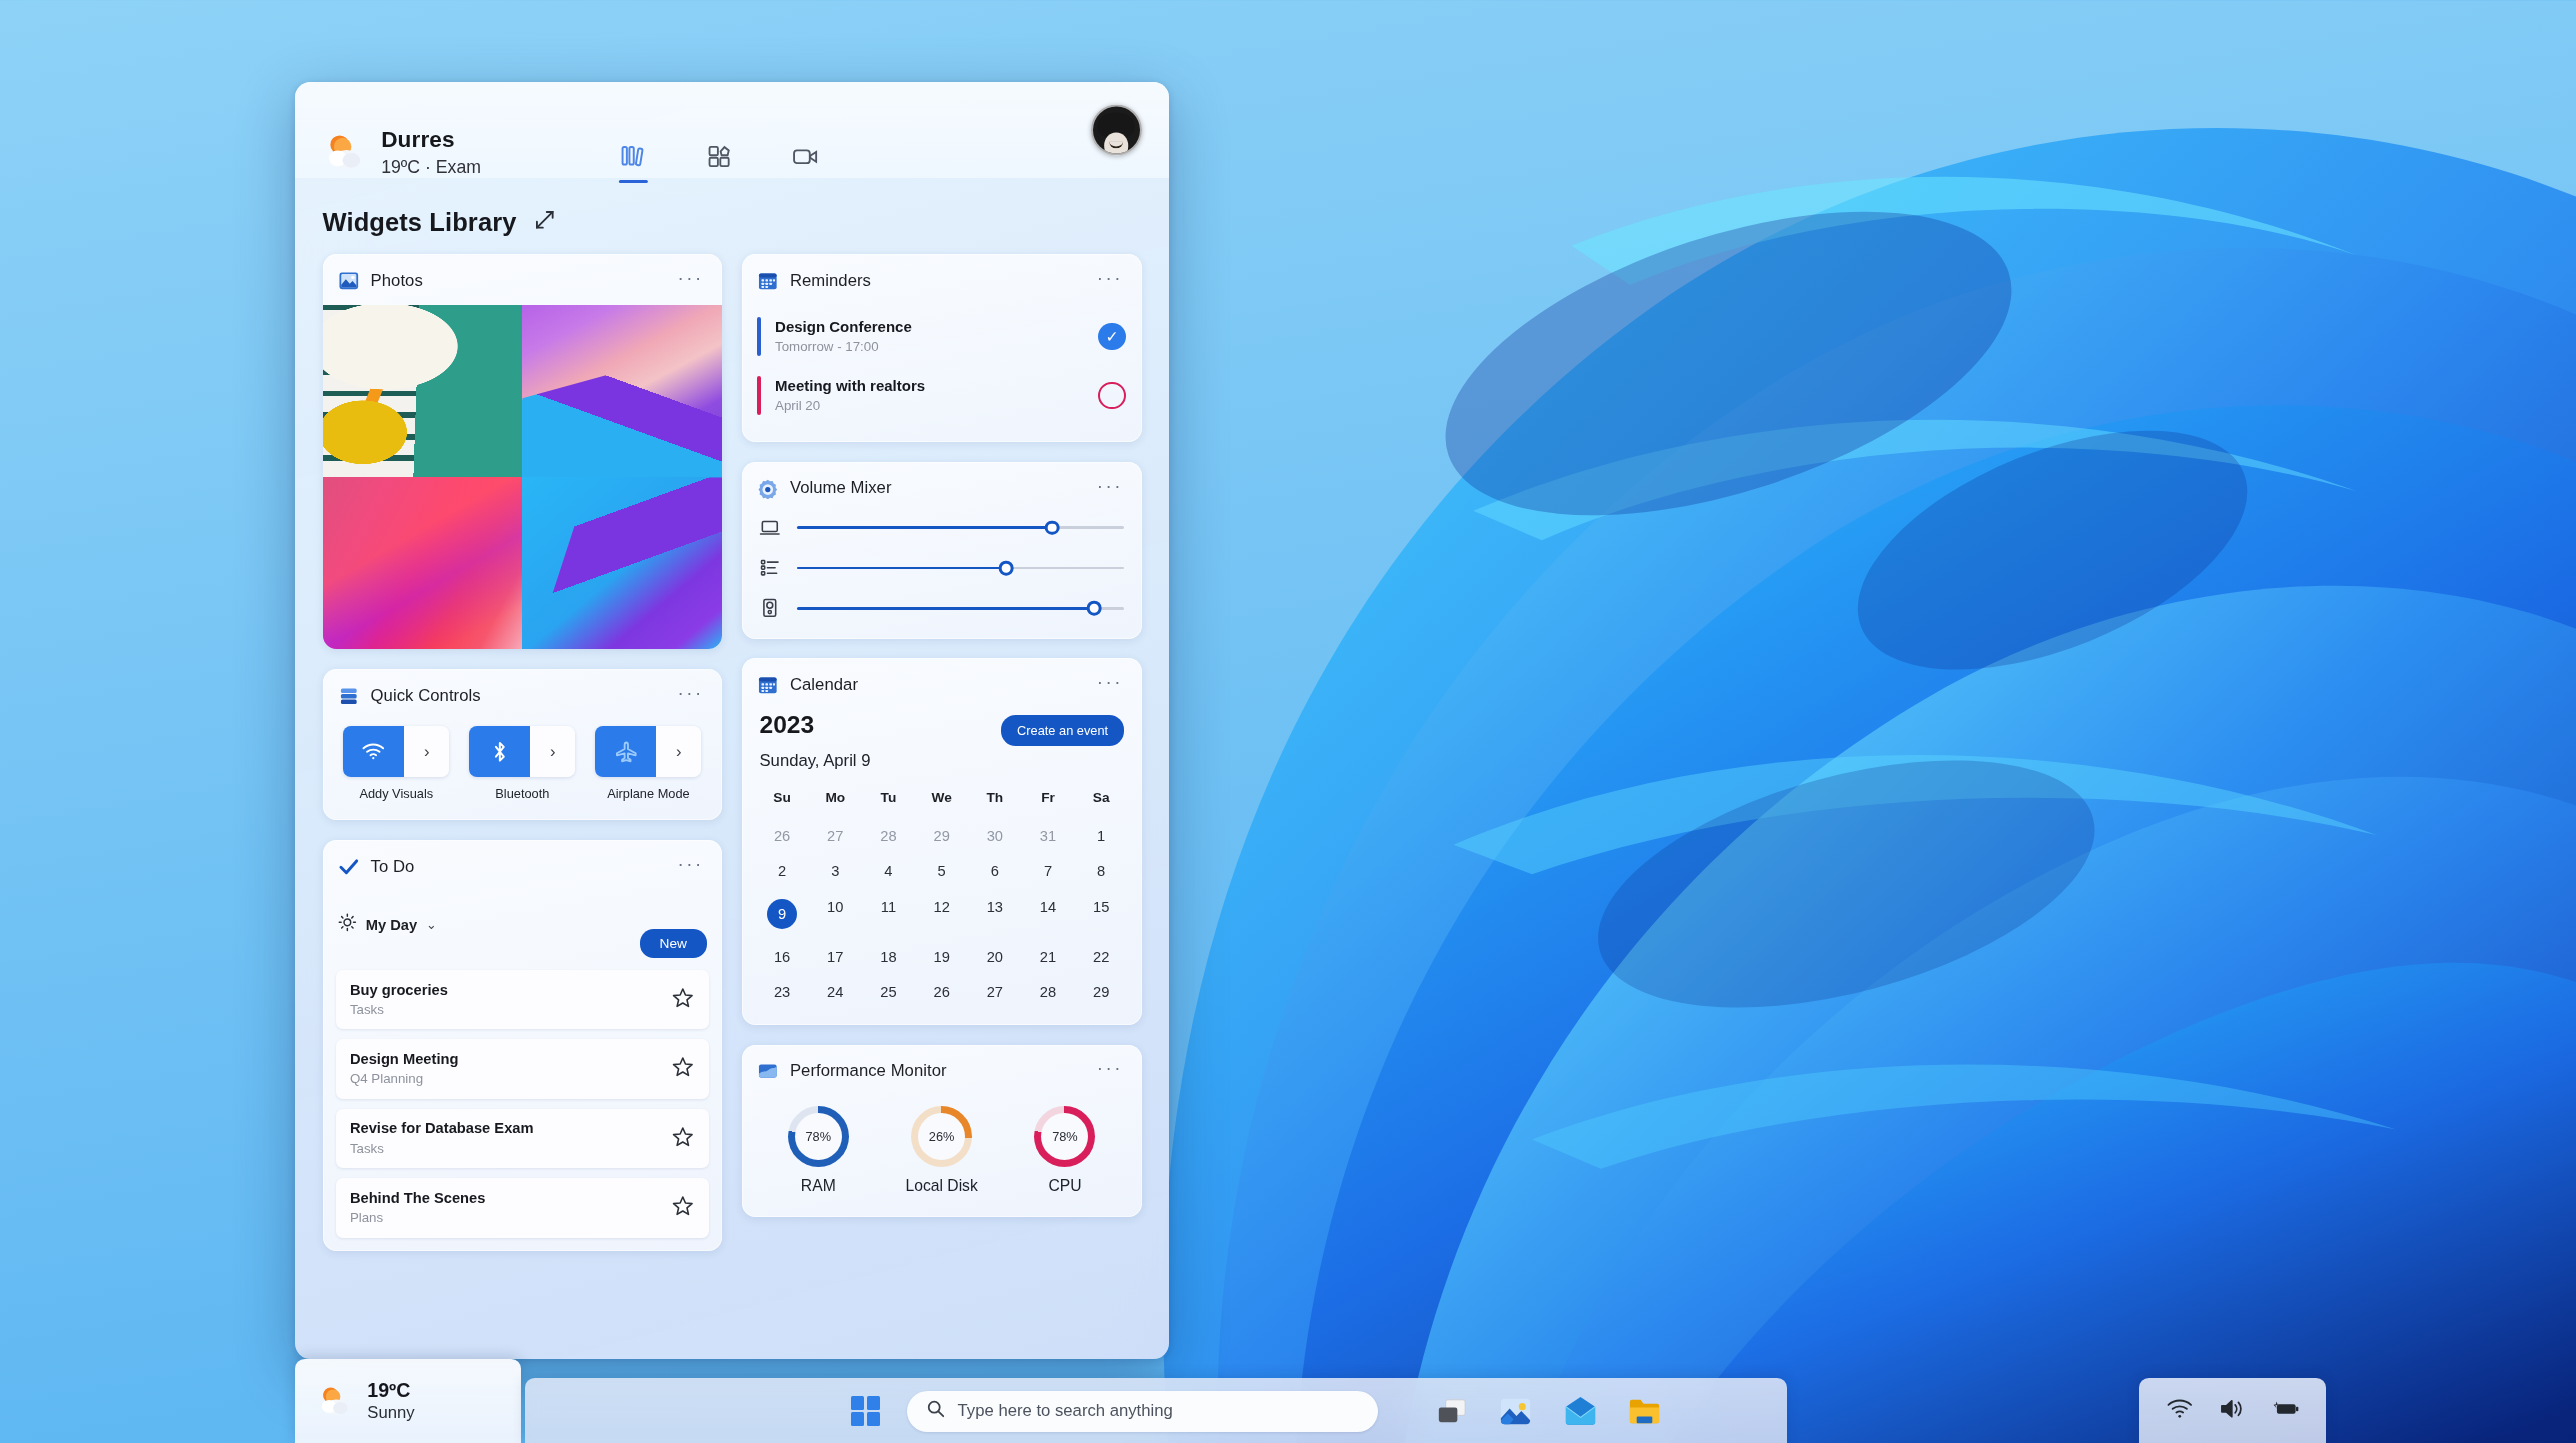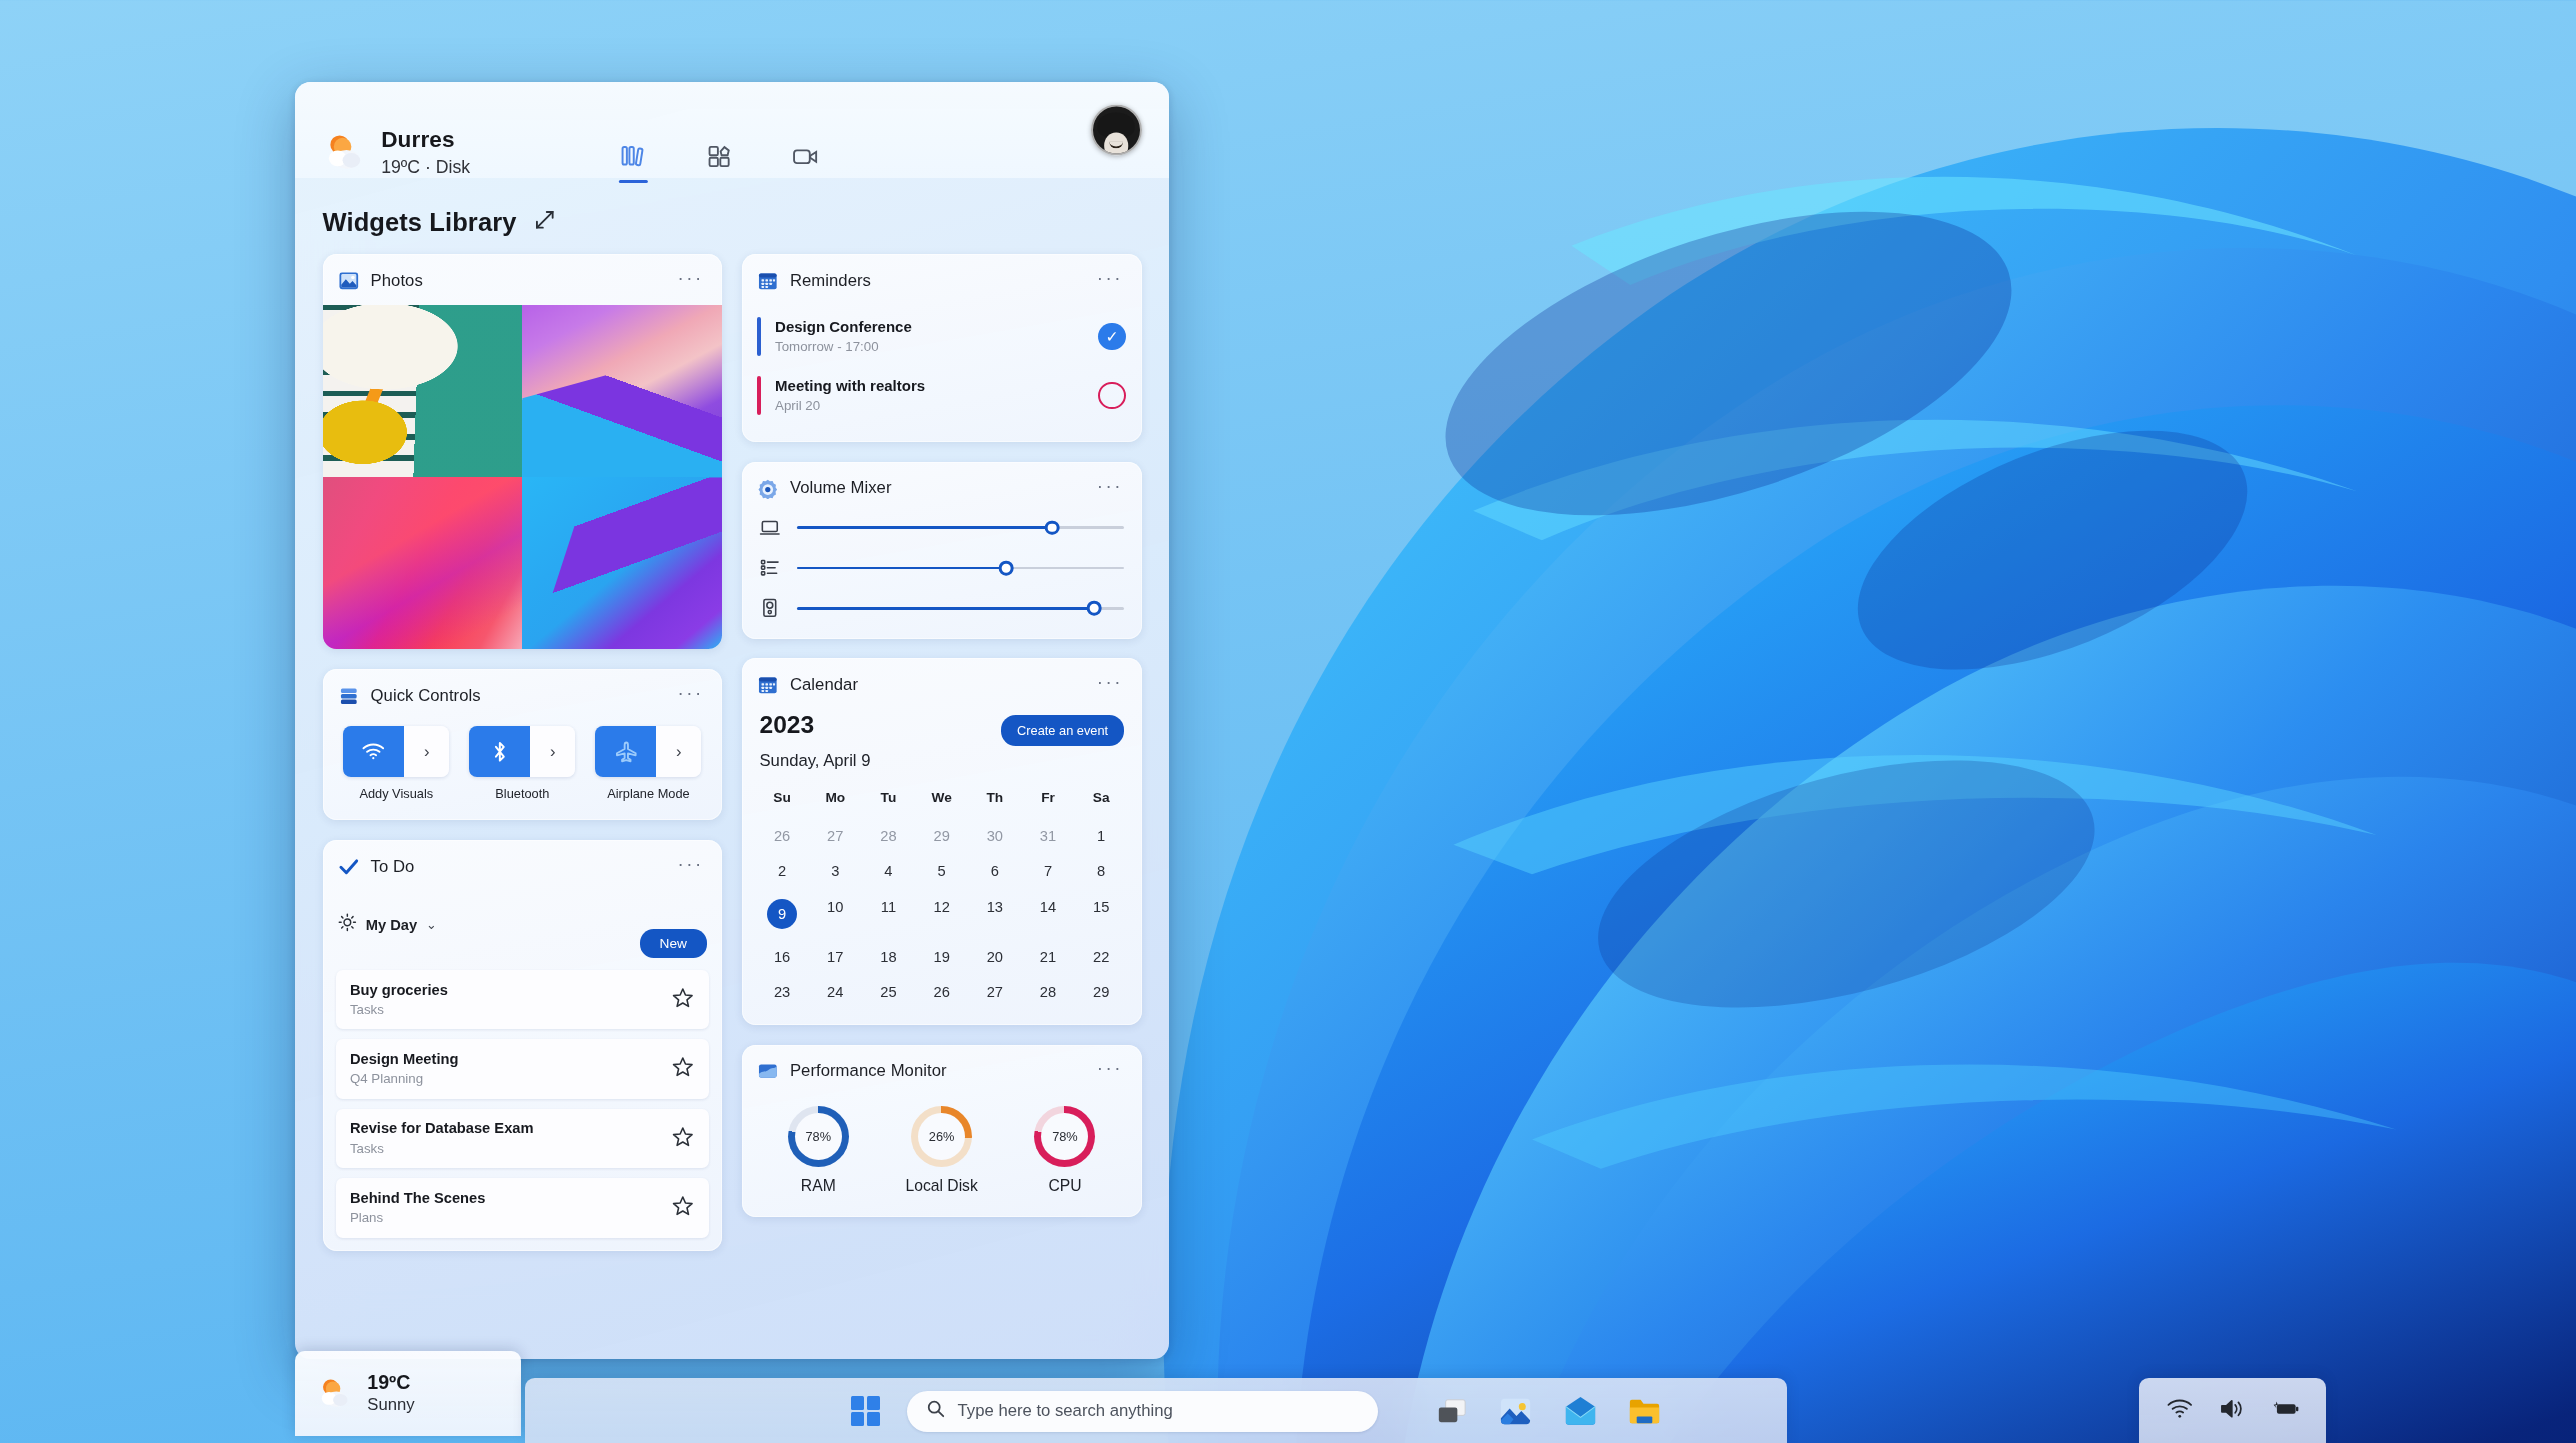--- a/index.html
+++ b/index.html
@@ -287,21 +287,21 @@
   .donut-hole {
     width: 47px; height: 47px; border-radius: 50%;
     background: #f8fafe;
     display: flex; align-items: center; justify-content: center;
     font-size: 12.8px; color: #2b2e35; font-weight: 500;
   }
   .perf-label { font-size: 15.7px; color: #1d2027; }
 
   
   #weather-taskbar {
-    position: absolute; left: 295px; bottom: 8px;
+    position: absolute; left: 295px; bottom: 0;
     width: 226px; height: 85px;
     background: linear-gradient(180deg, rgba(250,252,255,0.97), rgba(242,246,253,0.94));
     border-radius: 9.8px 9.8px 0 0;
     display: flex; align-items: center; gap: 13.7px;
     padding: 0 21.6px;
     box-shadow: 0 -2px 13.7px rgba(10,30,80,.18);
     cursor: pointer;
   }
   #weather-taskbar .wt-icon { width: 37px; height: 37px; position: relative; flex: 0 0 auto; }
   #weather-taskbar .temp { font-size: 19.6px; font-weight: 700; color: #16181d; line-height: 1.2; }
@@ -405,21 +405,21 @@
           <svg width="45" height="45" viewBox="0 0 46 46">
             <circle cx="17" cy="15" r="9.5" fill="#f5811f"></circle>
             <circle cx="20" cy="17" r="9" fill="#fba743"></circle>
             <ellipse cx="24" cy="30" rx="13" ry="9.5" fill="#f3f6fb"></ellipse>
             <ellipse cx="15" cy="29" rx="9" ry="8" fill="#ffffff"></ellipse>
             <ellipse cx="29" cy="31" rx="9" ry="7.5" fill="#e9eef7"></ellipse>
           </svg>
         </div>
         <div class="weather-text">
           <div class="loc">Durres</div>
-          <div class="cond">19ºC · Disk</div>
+          <div class="cond">19ºC · Exam</div>
         </div>
       </div>
 
       <div id="header-nav">
         <div class="nav-btn active">
           <svg width="27.5" height="25.5" viewBox="0 0 28 26" fill="none">
             <rect x="3" y="3" width="4.4" height="18" rx="1.6" stroke="#4d86e6" stroke-width="2"></rect>
             <rect x="10" y="3" width="4.4" height="18" rx="1.6" stroke="#4d86e6" stroke-width="2"></rect>
             <rect x="17.8" y="4.6" width="4.4" height="17" rx="1.6" stroke="#4d86e6" stroke-width="2" transform="rotate(9 20 13)"></rect>
           </svg>

